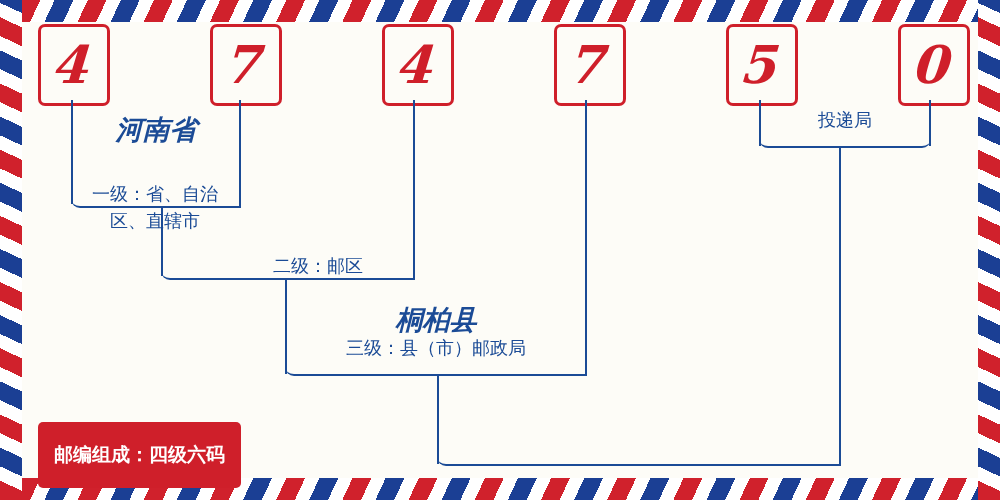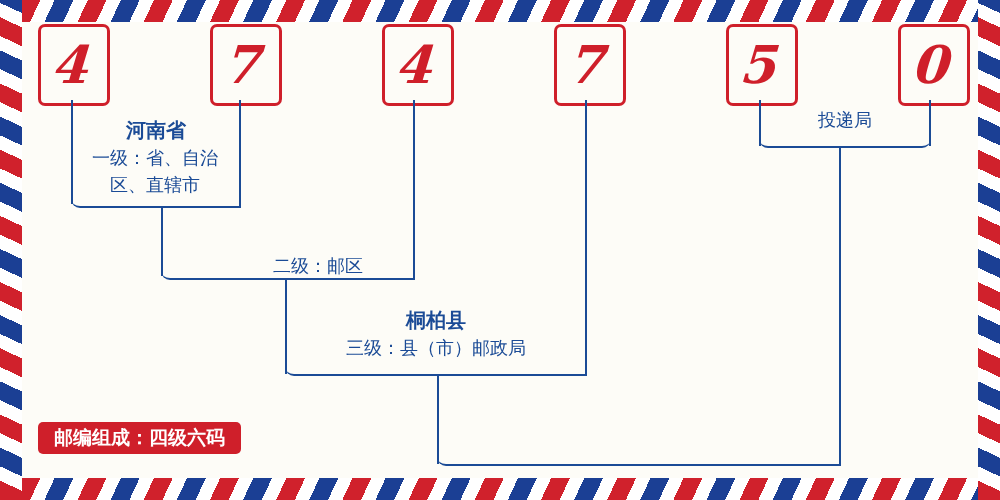--- a/index.html
+++ b/index.html
@@ -55,40 +55,41 @@
     transform:skewX(-6deg);
   }
 
   
   .conn{position:absolute;border-color:#1b4b96;border-style:solid;border-width:0;}
 
   
   .label-group{position:absolute;text-align:center;color:#1b4b96;}
   .label-title{
     font-weight:bold;
-    font-size:20px;
+    font-size:27px;
     line-height:28px;
     white-space:nowrap;
+    font-style:italic;
   }
   .label-sub{
     font-size:18px;
     line-height:27px;
     white-space:nowrap;
   }
-  .label-sub.wrap{white-space:normal;width:150px;}
+  .label-sub.wrap{white-space:normal;width:150px;margin-top:36px;}
 
   
   .footer-tag{
     position:absolute;
     left:38px;top:422px;
     background:#cf1f2a;
     color:#ffffff;
     font-weight:bold;
     font-size:19px;
-    padding:3px 16px;
+    padding:20px 16px;
     border-radius:5px;
     white-space:nowrap;
   }
 </style>
 </head>
 <body>
 
 <div id="root">
 
   <div class="border-frame">

